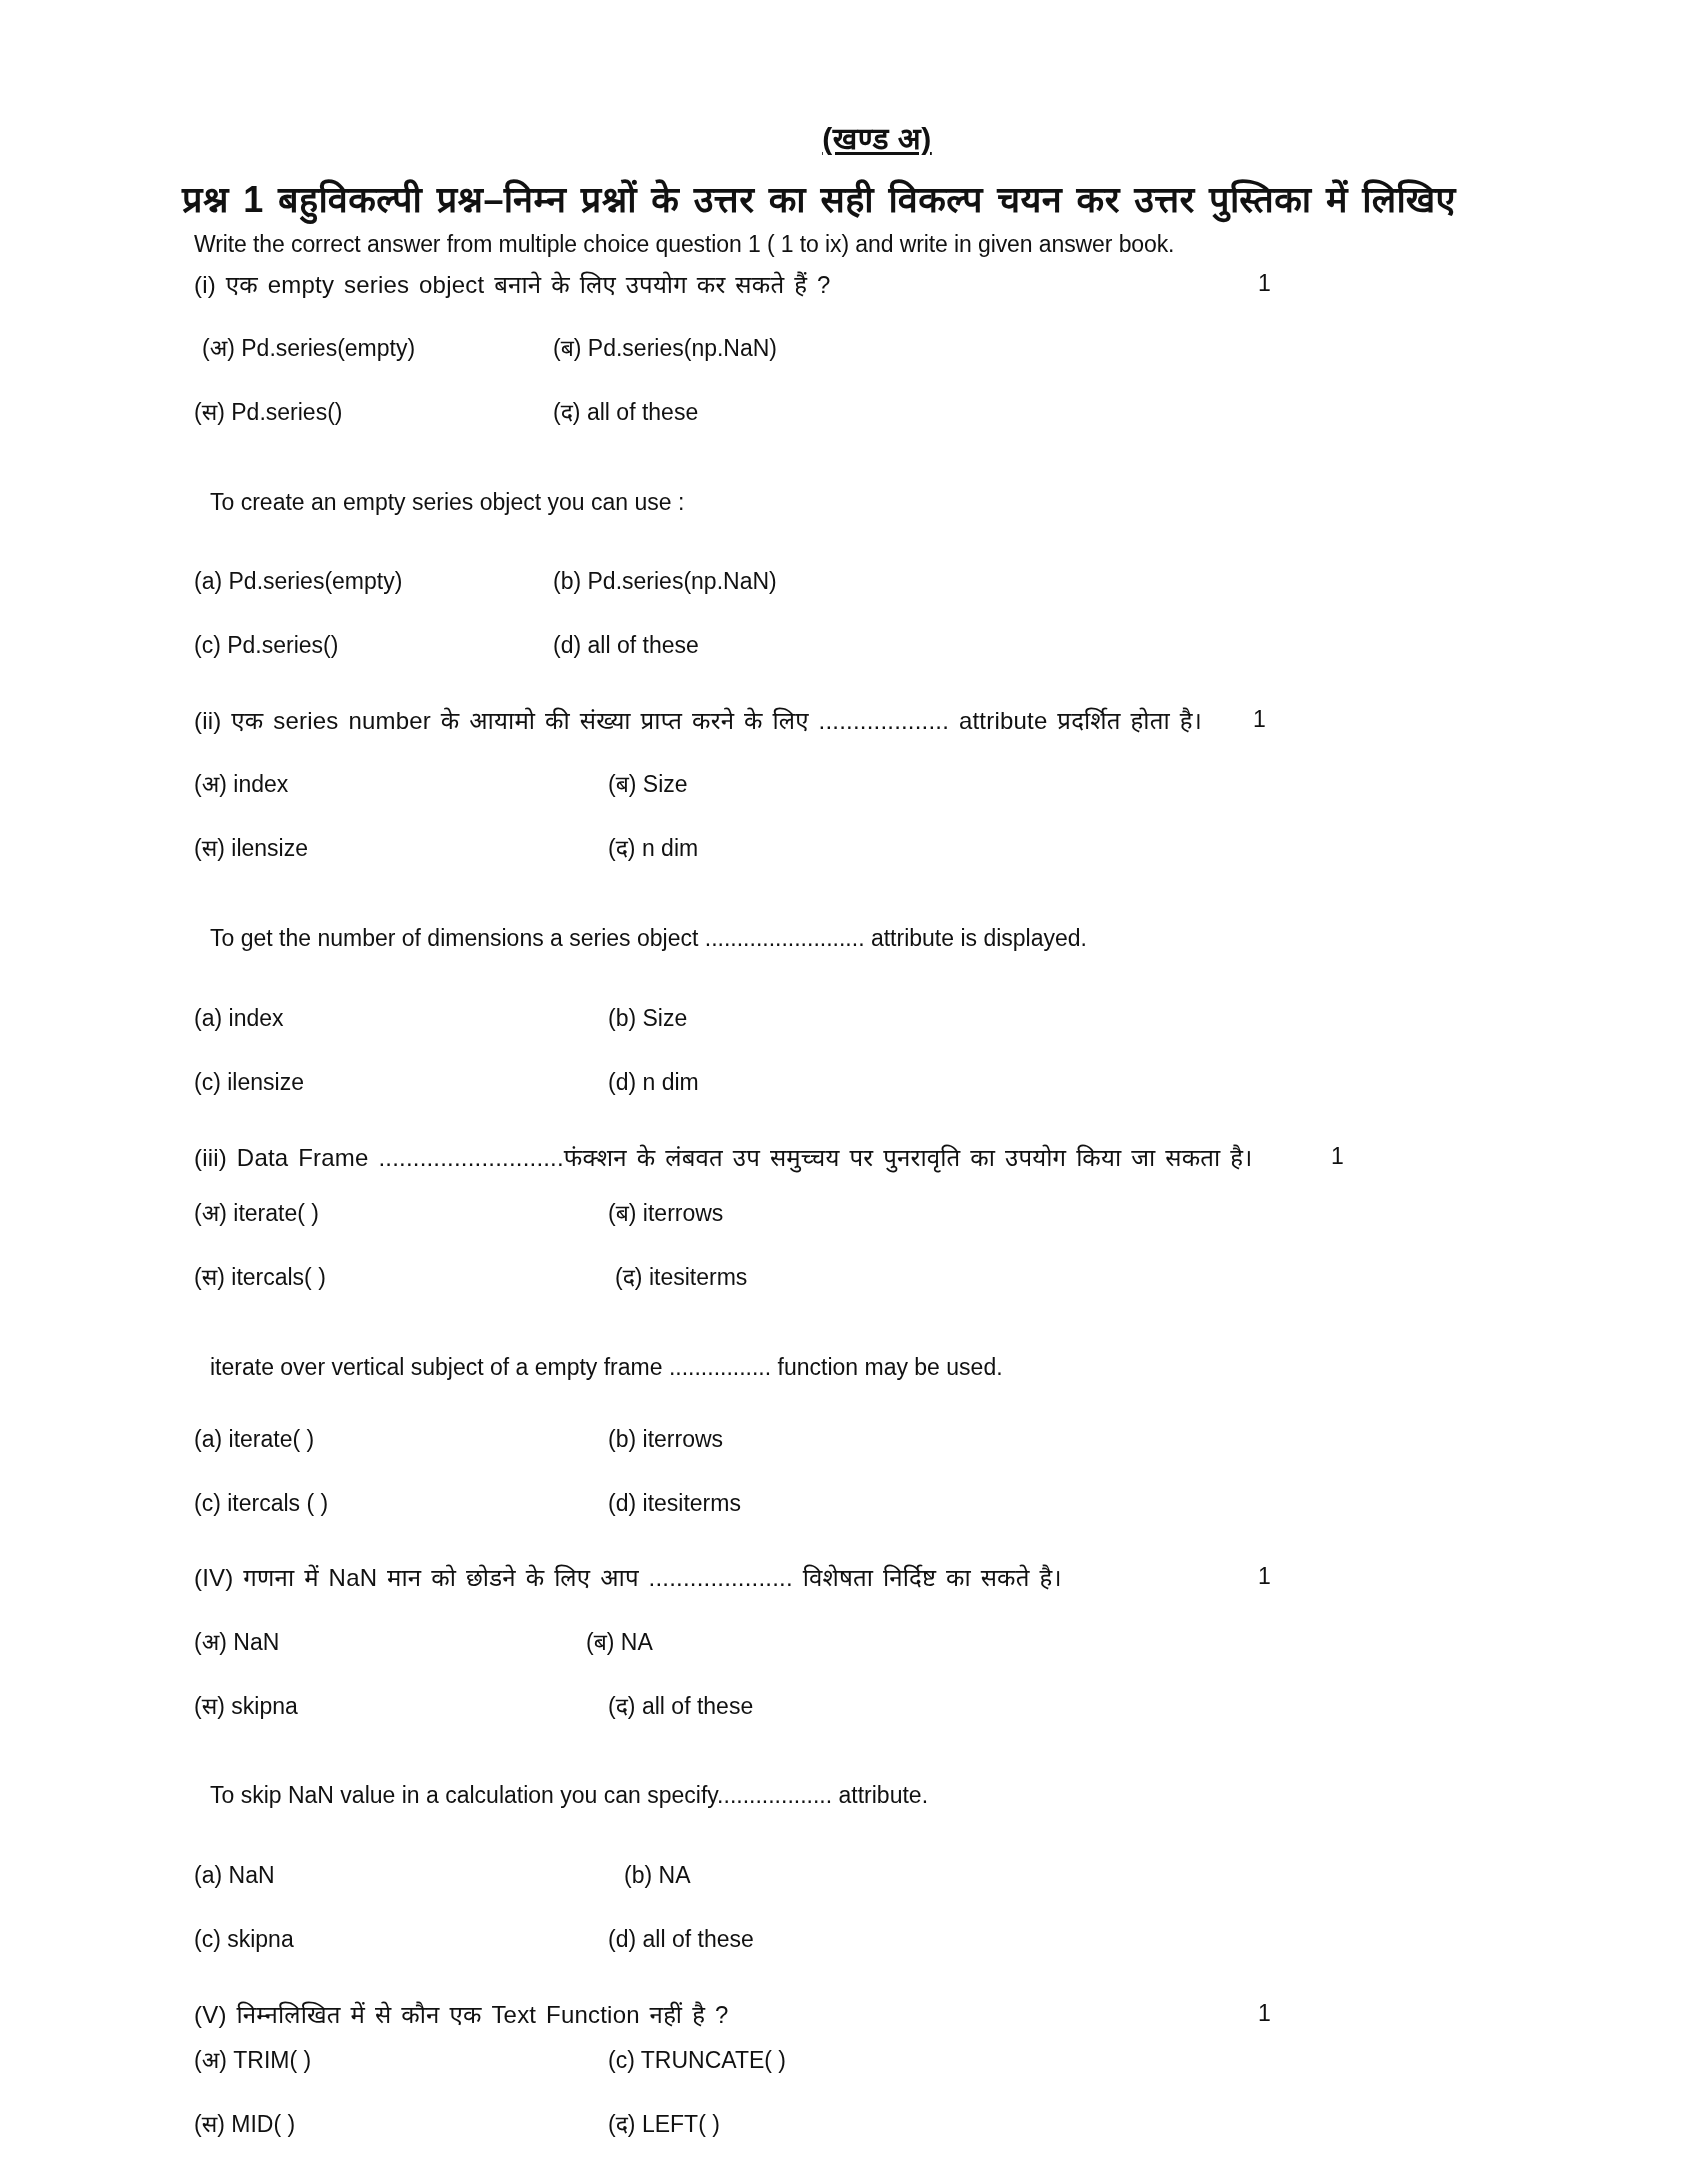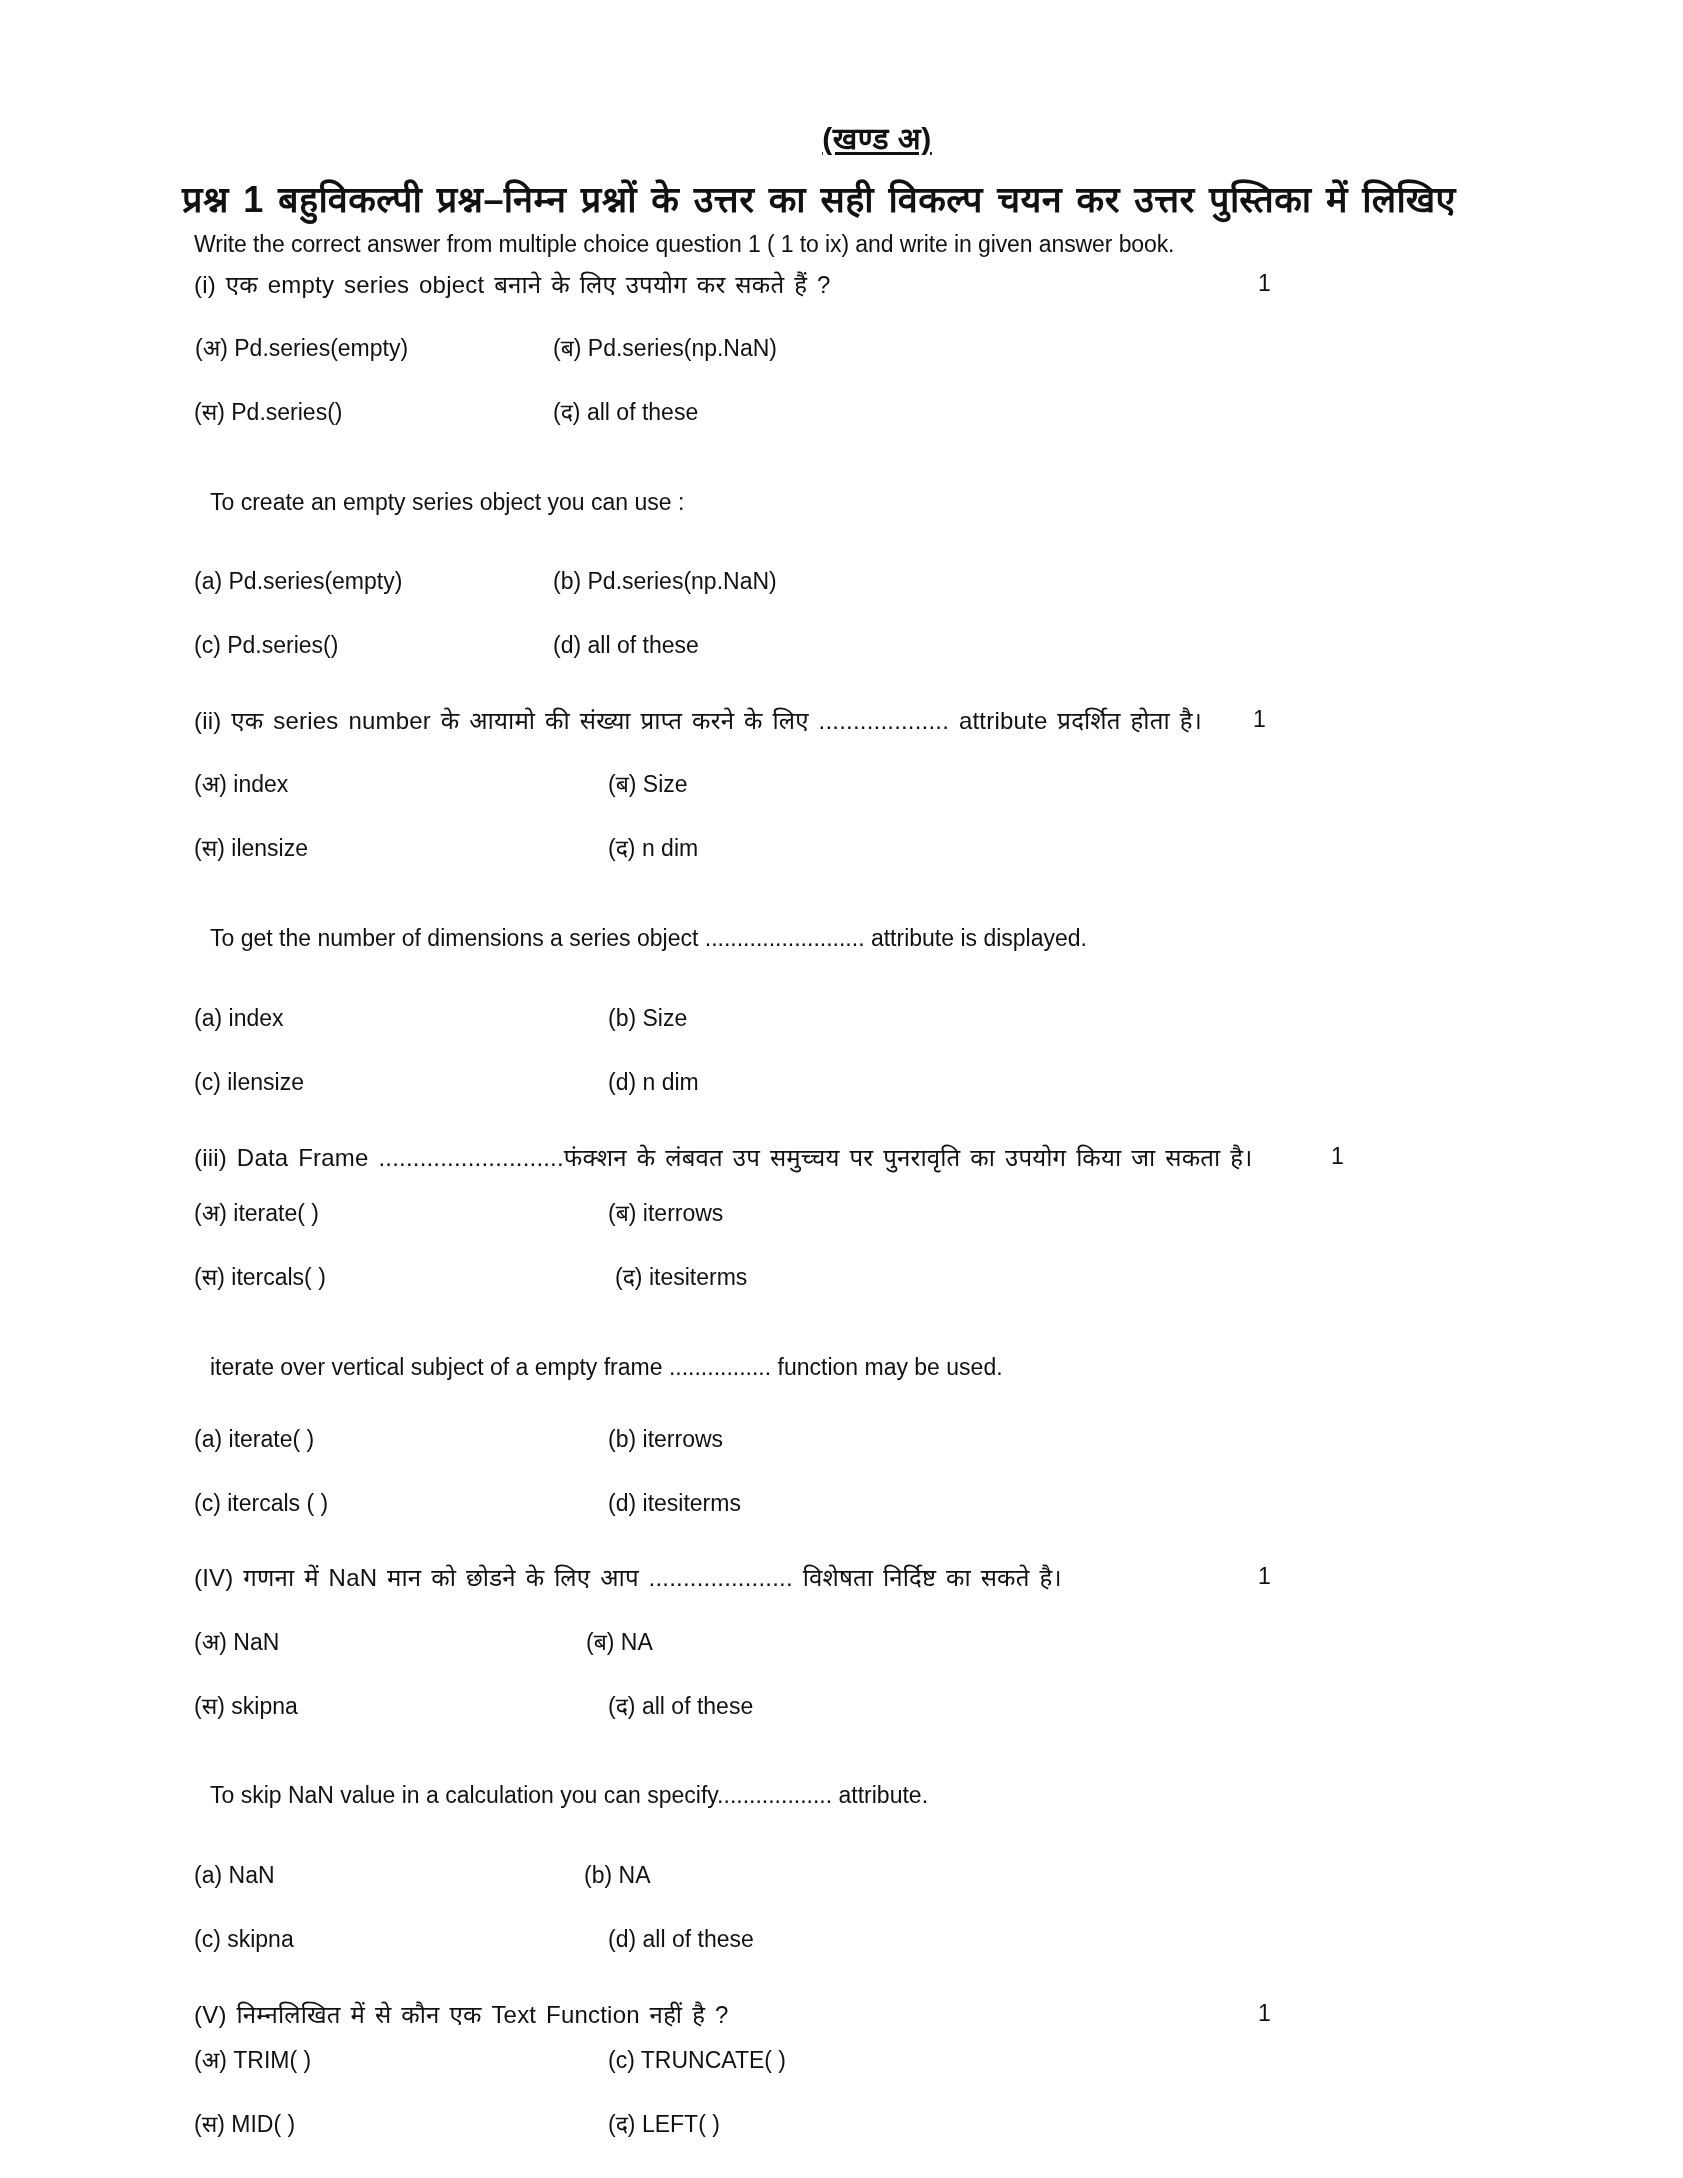--- a/index.html
+++ b/index.html
@@ -116,21 +116,21 @@
     <div class="q-main-hi">प्रश्न 1 बहुविकल्पी प्रश्न–निम्न प्रश्नों के उत्तर का सही विकल्प चयन कर उत्तर पुस्तिका में लिखिए</div>
 
     <div class="q-main-en">Write the correct answer from multiple choice question 1  ( 1 to ix) and write in given answer book.</div>
 
     <div class="qline">
       <span class="hi">(i) एक  empty series object  बनाने के लिए उपयोग कर सकते हैं ?</span>
       <span class="mark" style="left:1064px;">1</span>
     </div>
     <div class="sp-l"></div>
     <div class="opt-row">
-      <span class="opt" style="left:1px;">
+      <span class="opt" style="left:8px;">
         <span>(अ)</span>
         <span>Pd.series(empty)</span>
       </span>
       <span class="opt" style="left:359px;">
         <span>(ब)</span>
         <span>Pd.series(np.NaN)</span>
       </span>
     </div>
     <div class="sp-l"></div>
     <div class="opt-row">
@@ -303,21 +303,21 @@
       </span>
     </div>
     <div class="sp-xl"></div>
     <div class="translation">To skip NaN value in a calculation you can specify.................. attribute.</div>
     <div class="sp-l"></div>
     <div class="opt-row">
       <span class="opt" style="left:0px;">
         <span>(a)</span>
         <span>NaN</span>
       </span>
-      <span class="opt" style="left:390px;">
+      <span class="opt" style="left:430px;">
         <span>(b)</span>
         <span>NA</span>
       </span>
     </div>
     <div class="sp-l"></div>
     <div class="opt-row">
       <span class="opt" style="left:0px;">
         <span>(c)</span>
         <span>skipna</span>
       </span>

